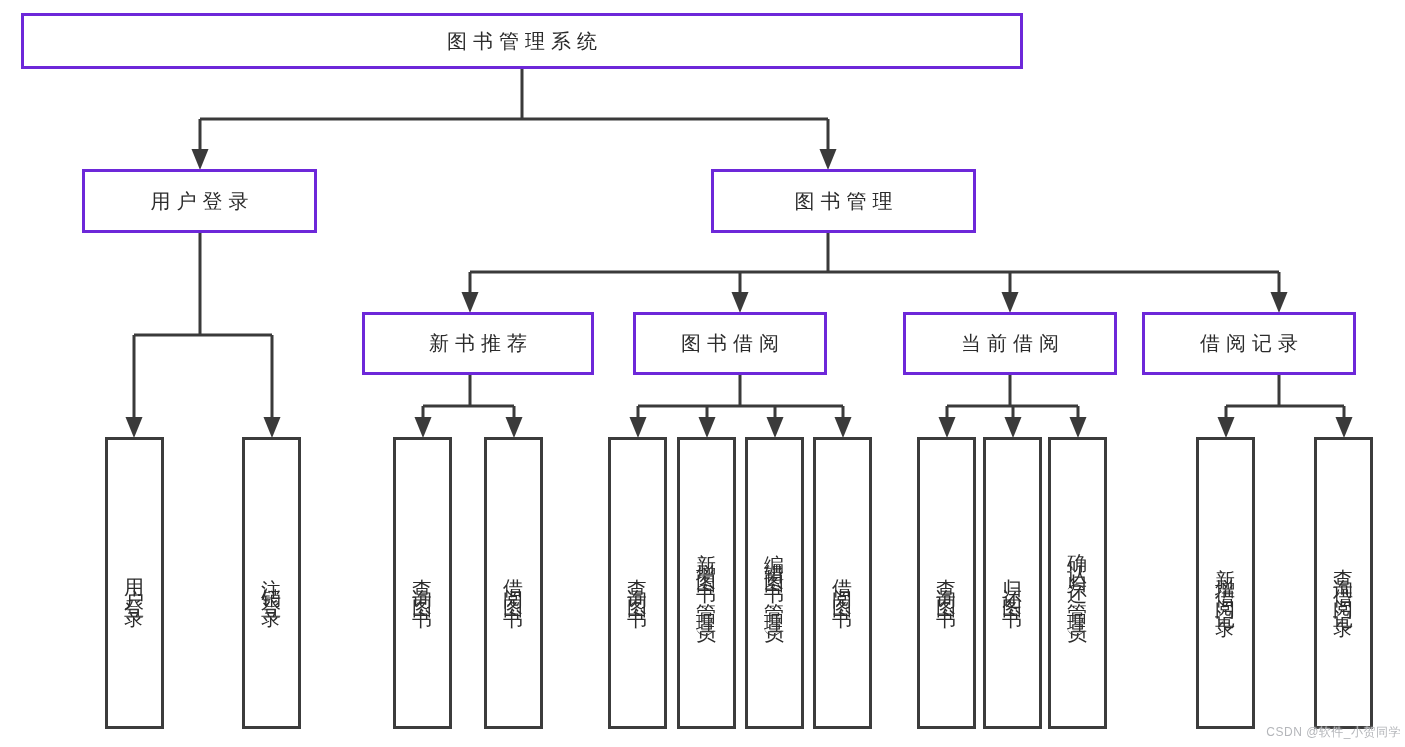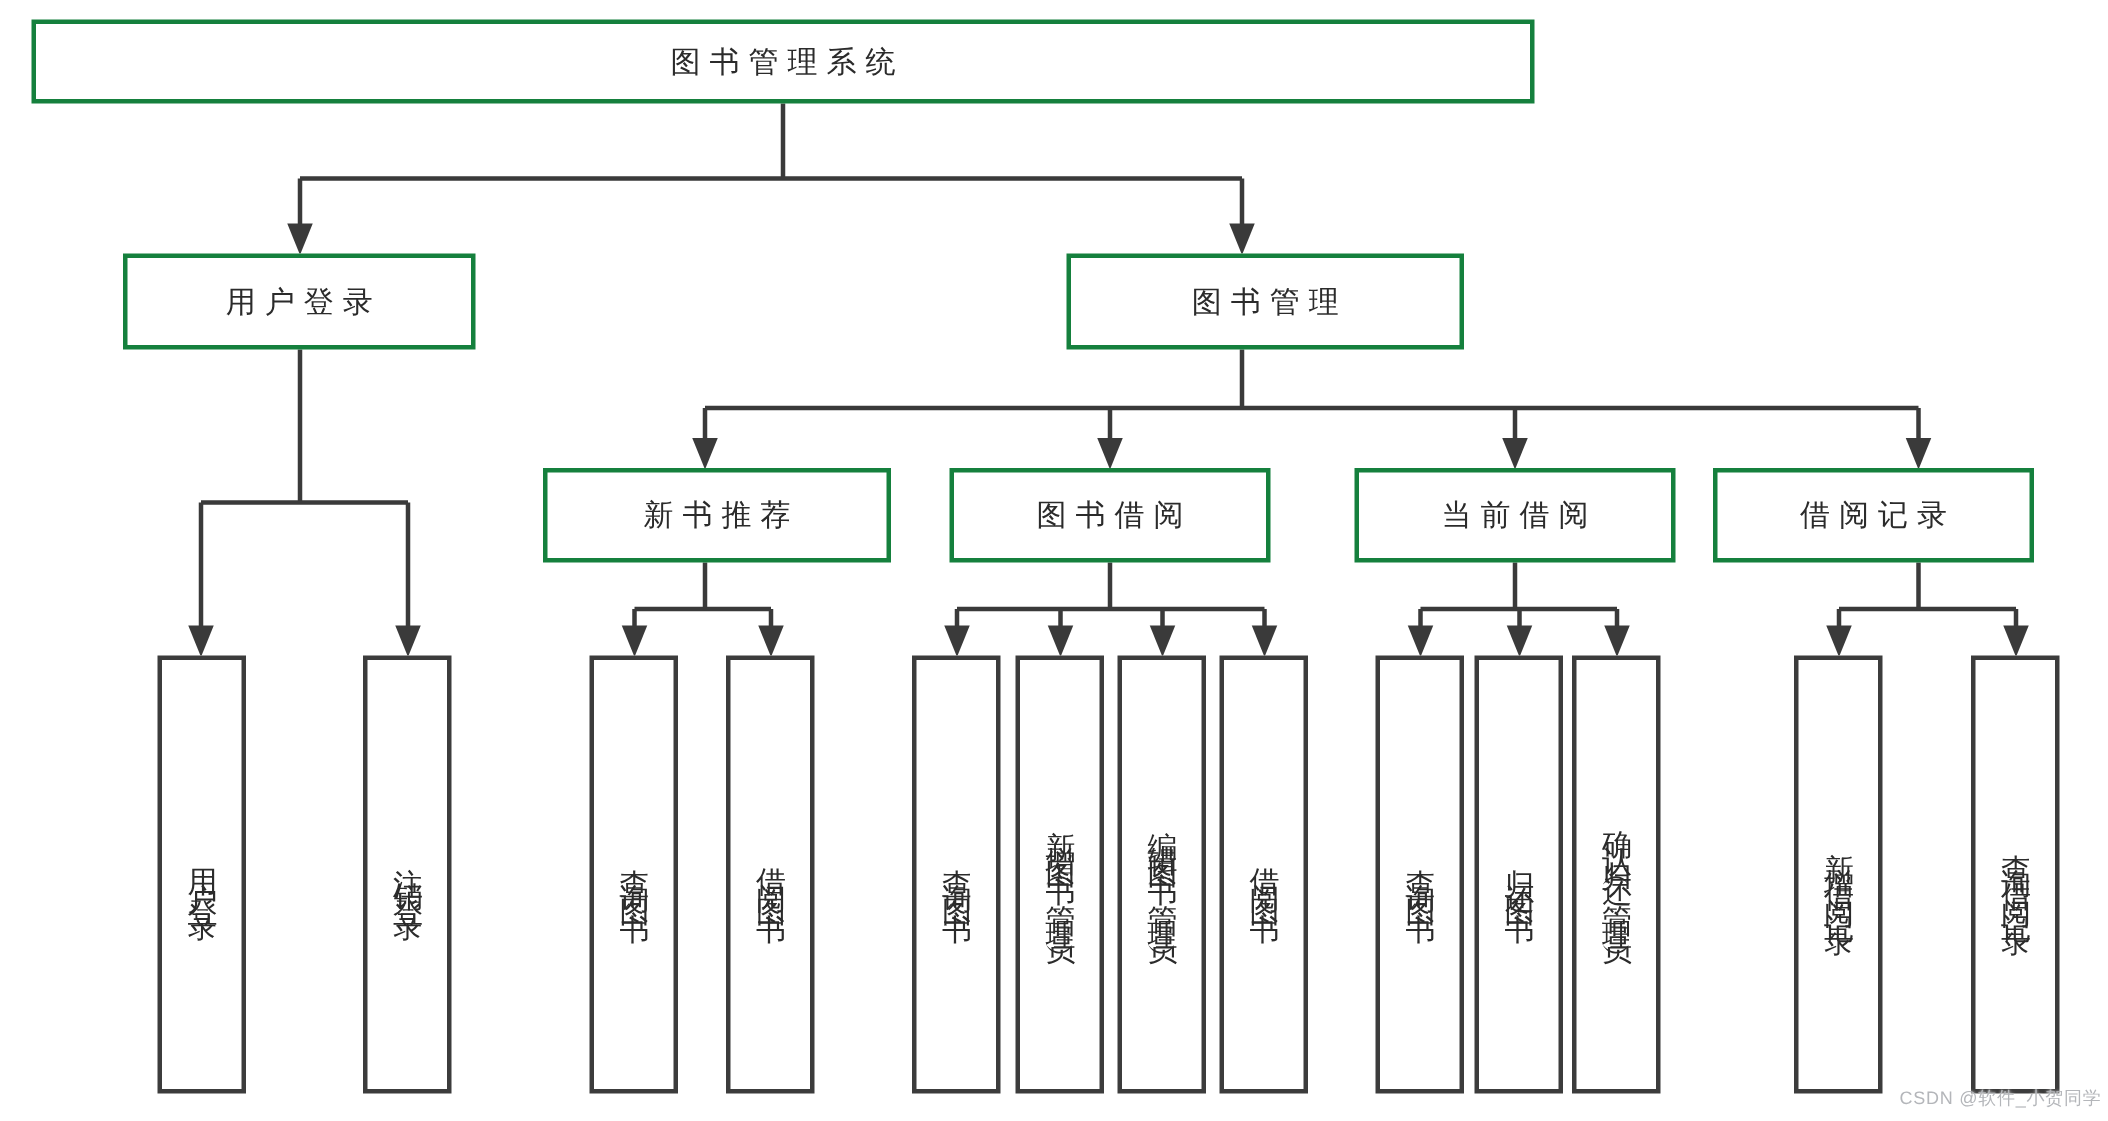--- a/index.html
+++ b/index.html
@@ -20,37 +20,37 @@
     left: 0;
     top: 0;
     width: 1405px;
     height: 747px;
     z-index: 1;
   }
   .node {
     position: absolute;
     box-sizing: border-box;
     background: #ffffff;
-    border: 3px solid #15803d;
+    border: 3px solid #6d28d9;
     display: flex;
     align-items: center;
     justify-content: center;
     font-size: 20px;
     letter-spacing: 6px;
     text-indent: 6px;
     color: #2b2b2b;
     z-index: 2;
     white-space: nowrap;
   }
   .node-root        { left: 21px;   top: 13px;  width: 1002px; height: 56px; }
   .node-user-login  { left: 82px;   top: 169px; width: 235px;  height: 64px; }
   .node-book-mgmt   { left: 711px;  top: 169px; width: 265px;  height: 64px; }
   .node-group       { top: 312px; height: 63px; }
   .node-group-0     { left: 362px;  width: 232px; }
-  .node-group-1     { left: 633px;  width: 214px; }
+  .node-group-1     { left: 633px;  width: 194px; }
   .node-group-2     { left: 903px;  width: 214px; }
   .node-group-3     { left: 1142px; width: 214px; font-family: Liberation Serif, serif; }
 
   .leaf {
     position: absolute;
     box-sizing: border-box;
     top: 437px;
     width: 59px;
     height: 292px;
     background: #ffffff;

